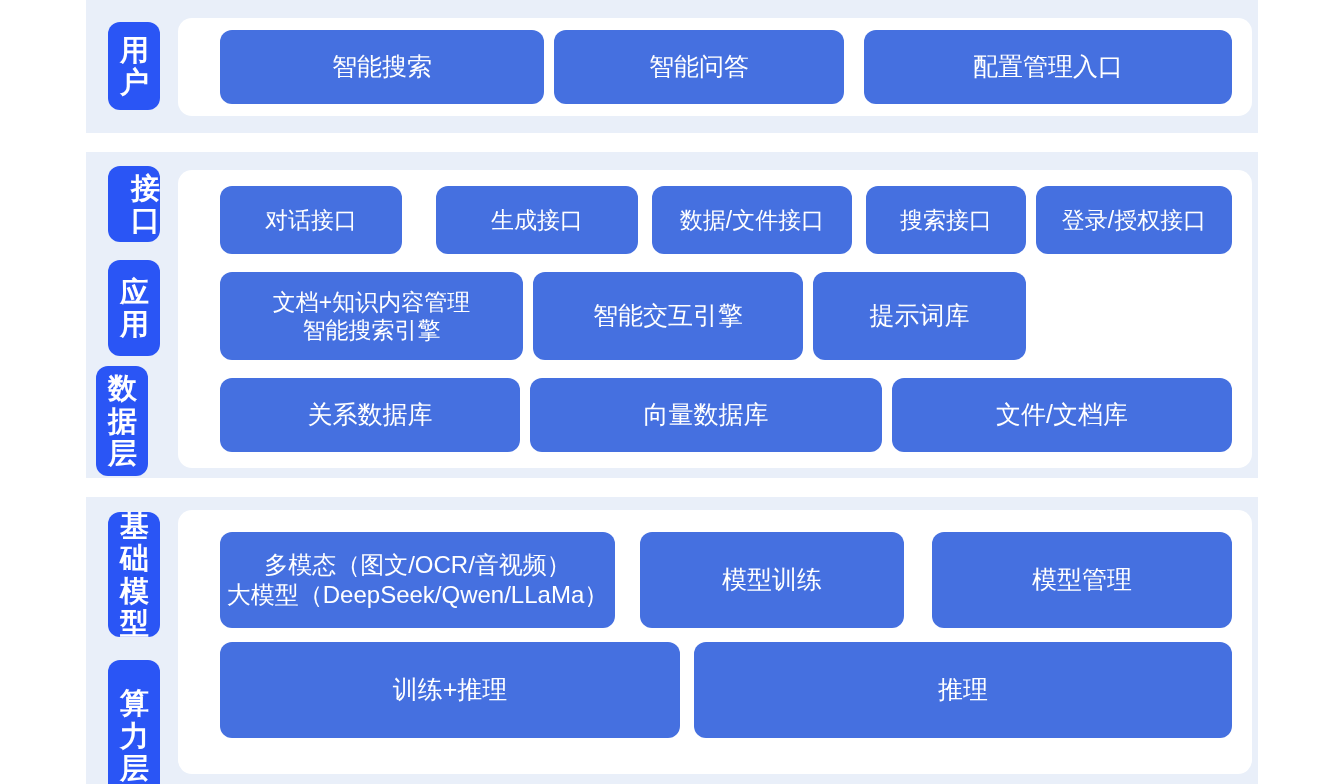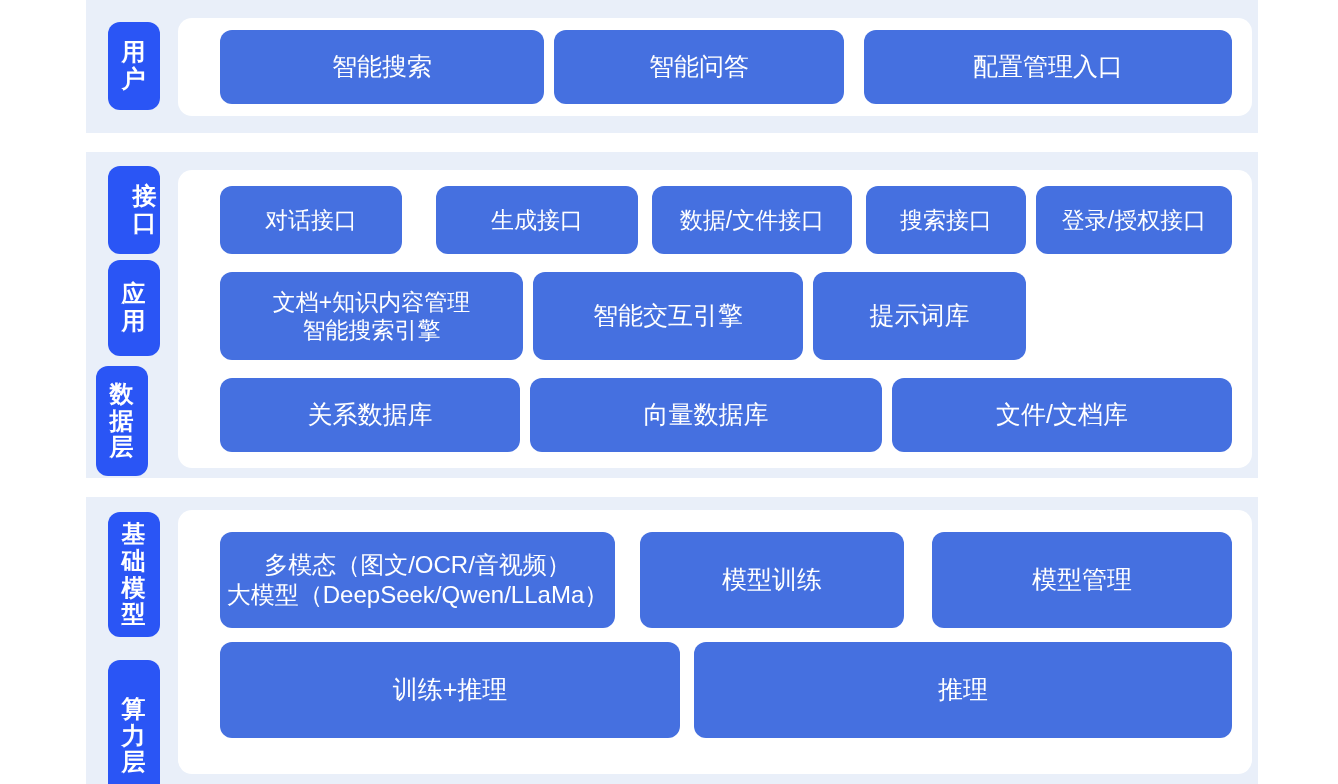--- a/index.html
+++ b/index.html
@@ -33,36 +33,36 @@
   .band-mid   { top: 152px; height: 326px; }
   .band-base  { top: 497px; height: 287px; }
 
   
   .chip {
     position: absolute;
     width: 52px;
     background: #2a55f5;
     border-radius: 12px;
     color: #ffffff;
-    font-size: 24px;
+    font-size: 29px;
     font-weight: 700;
     line-height: 1.12;
     letter-spacing: 1px;
     display: flex;
     align-items: center;
     justify-content: center;
     text-align: center;
     writing-mode: horizontal-tb;
     box-sizing: border-box;
     padding: 2px 0;
   }
   .chip span { display: block; width: 28px; }
 
   .chip-user { left: 108px; top: 22px;  height: 88px; }
-  .chip-api  { left: 108px; top: 166px; height: 88px; padding-left: 22px; }
+  .chip-api  { left: 108px; top: 166px; height: 76px; padding-left: 22px; }
   .chip-app  { left: 108px; top: 260px; height: 96px; }
   .chip-data { left: 96px; top: 366px; height: 110px; }
   .chip-model{ left: 108px; top: 512px; height: 125px; }
   .chip-comp { left: 108px; top: 660px; height: 152px; }
 
   
   .card {
     position: absolute;
     background: #ffffff;
     border-radius: 14px;

